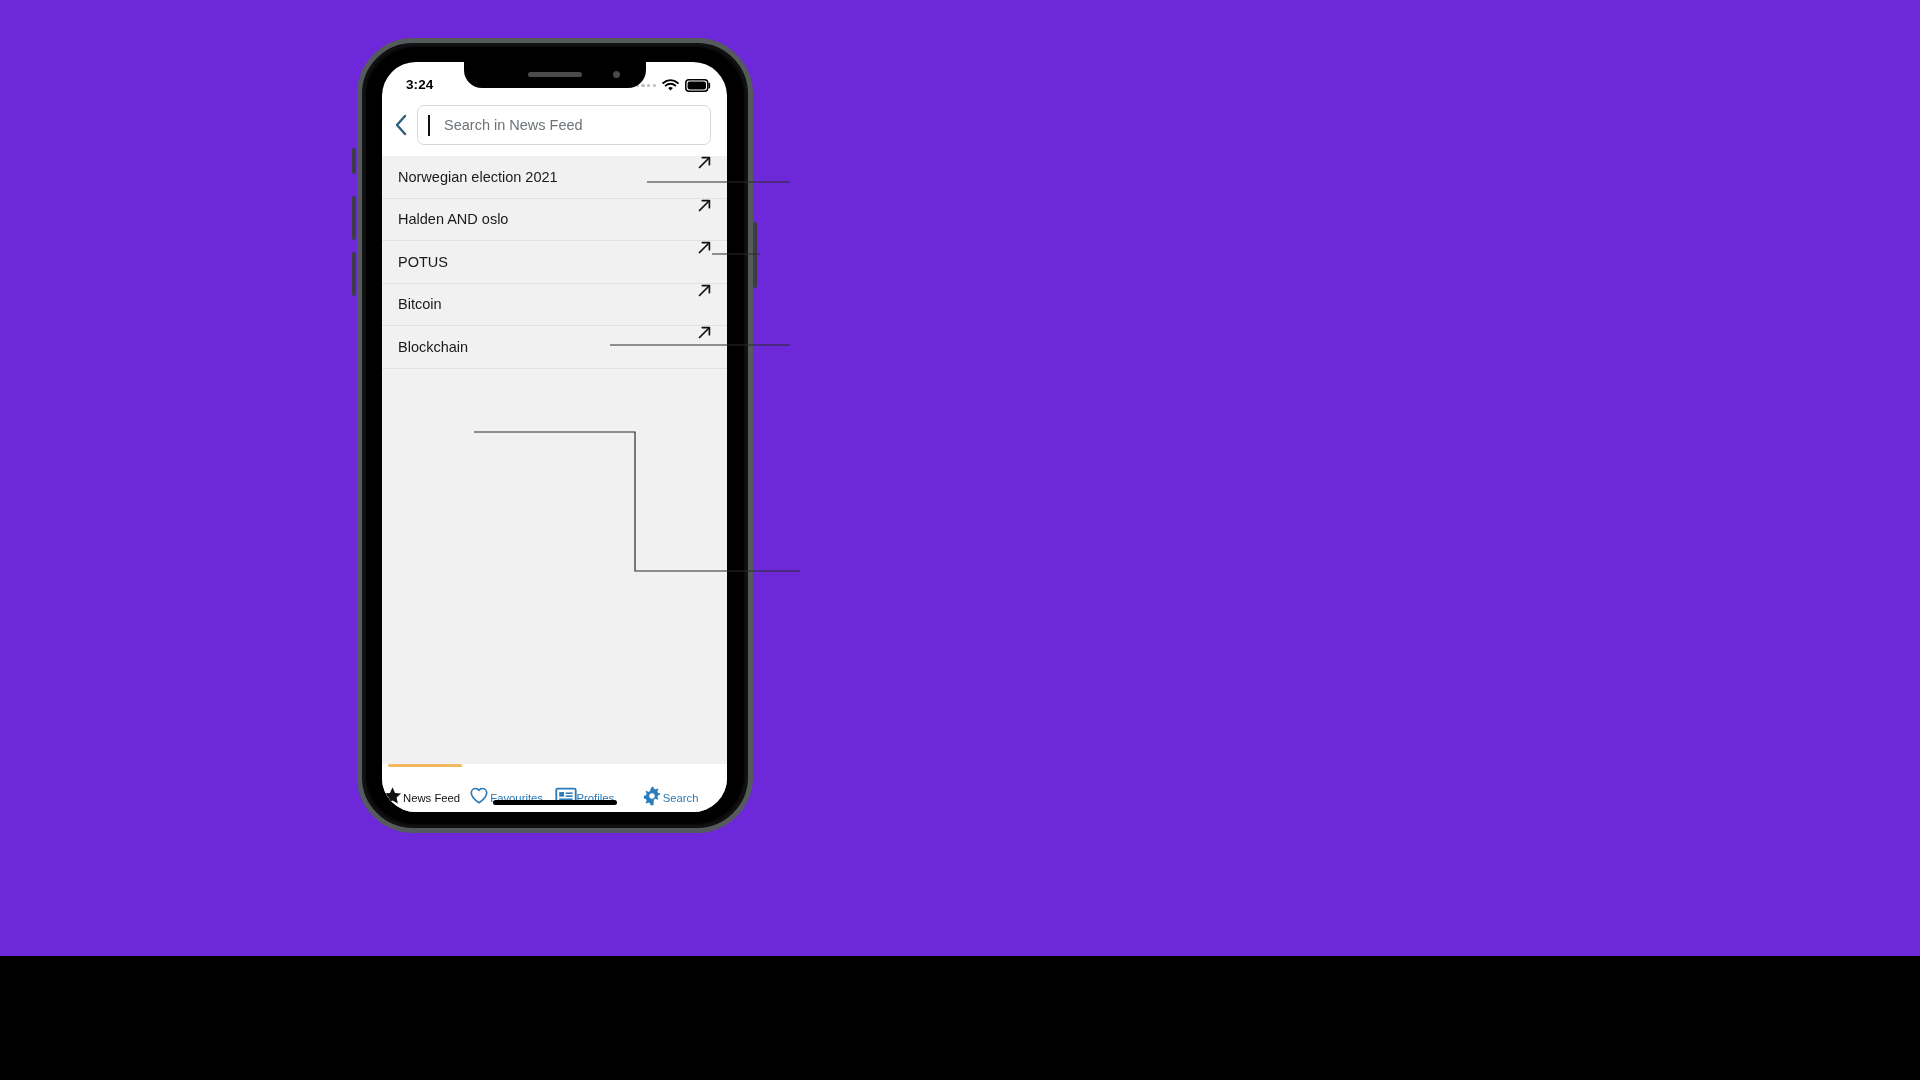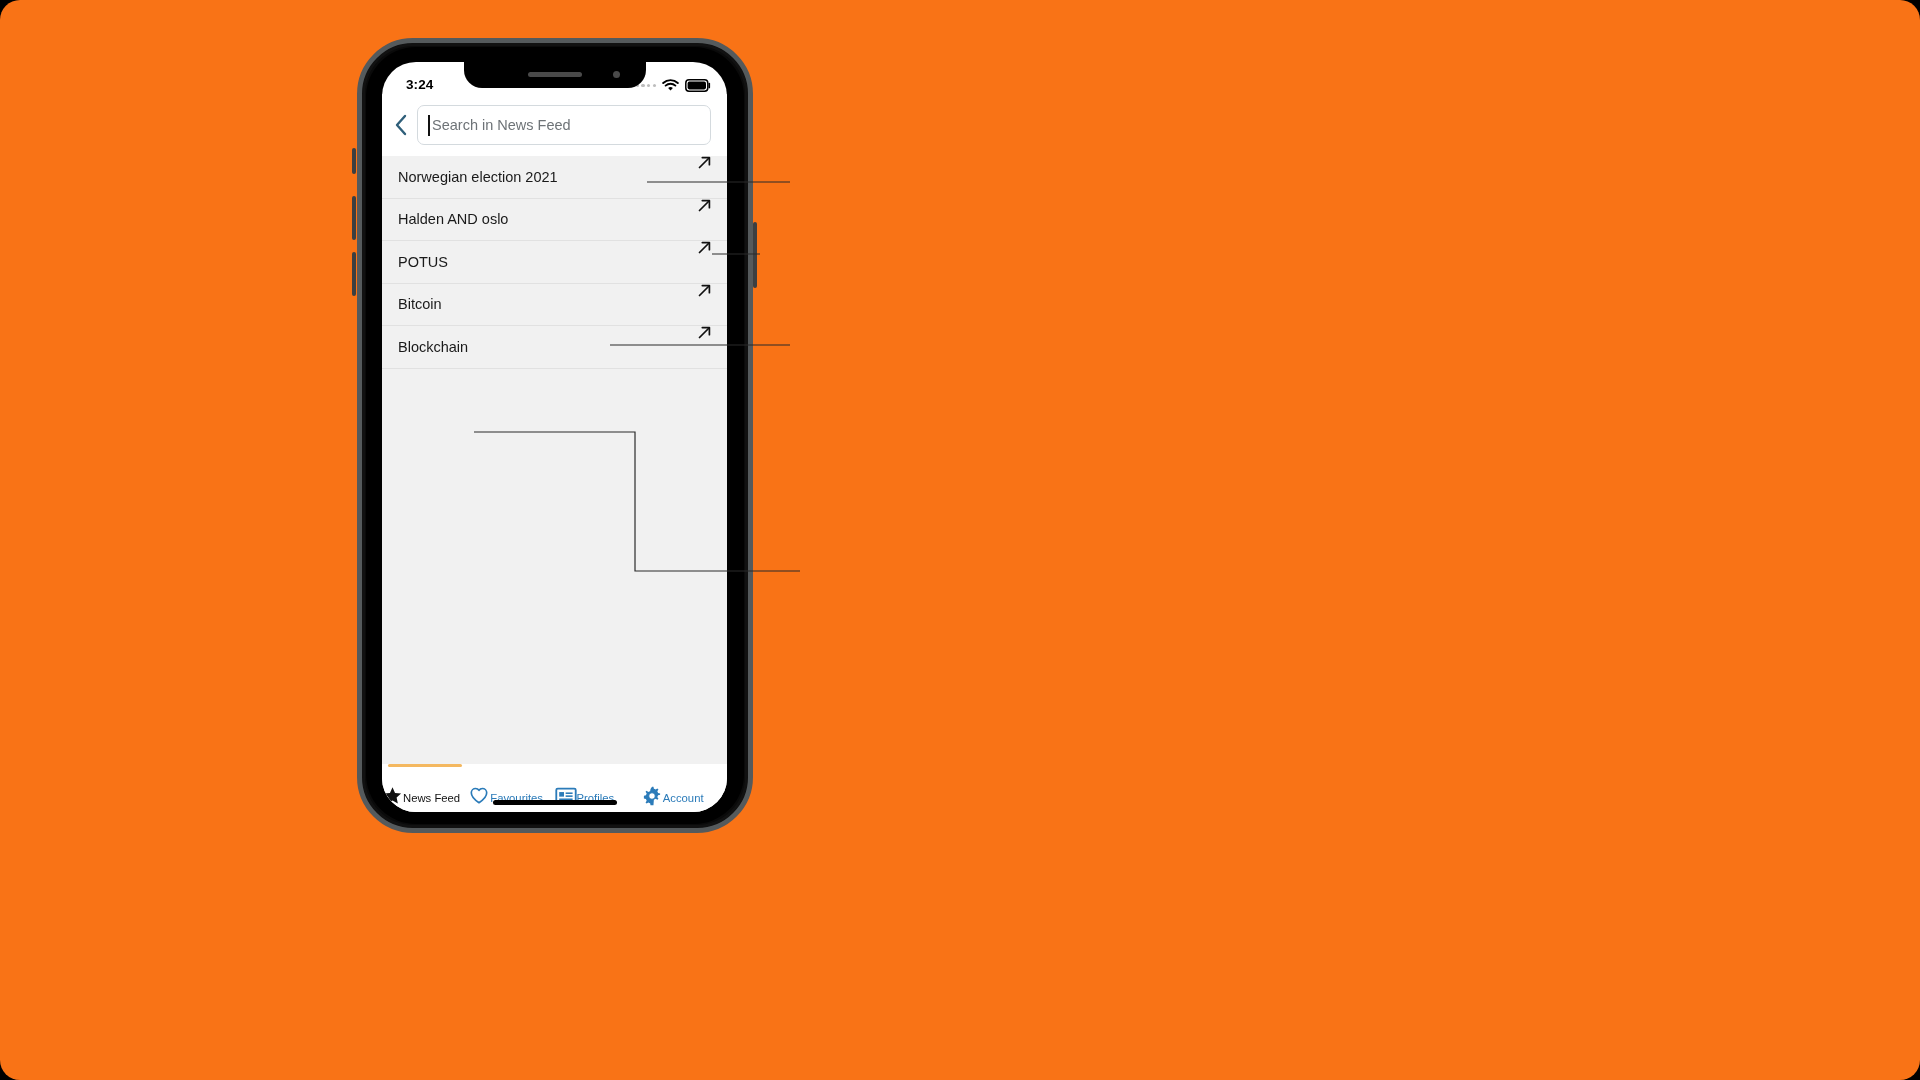--- a/index.html
+++ b/index.html
@@ -2,21 +2,21 @@
 <html><head>
 <meta charset="utf-8">
 <style>
   * { box-sizing: border-box; margin: 0; padding: 0; }
   html, body {
     width: 1920px; height: 1080px;
     background: #000000;
     font-family: "Liberation Sans", sans-serif;
     overflow: hidden;
   }
-  #stage { position: relative; width: 1920px; height: 1080px; background: #f97316; border-radius: 20px; }
+  #stage { position: relative; width: 1920px; height: 956px; background: #6d28d9; }
 
   
   .phone-frame {
     position: absolute;
     left: 357px; top: 38px;
     width: 396px; height: 795px;
     background: #0a0a0a;
     border: 5px solid #555a5c;
     border-radius: 56px;
     box-shadow: inset 0 0 0 3px #111;
@@ -138,21 +138,21 @@
   }
   .caret {
     position: absolute;
     left: 10px; top: 9px;
     width: 1.5px; height: 21px;
     background: #111;
   }
   .search-ph {
     font-size: 14.5px;
     color: #6e7377;
-    padding-left: 4px;
+    padding-left: 16px;
     white-space: nowrap;
     user-select: none;
   }
 
   
   .list-area {
     position: relative;
     background: #f1f1f1;
     height: 608px;
     overflow: hidden;
@@ -385,21 +385,21 @@
       </div>
 
       <div class="tab">
         <span class="tab-icon">
           <svg width="22" height="22" viewBox="0 0 24 24">
             <path fill="#2b7bb9" d="M12 1.9 l1.6 0 0.45 2.3 a8.2 8.2 0 0 1 1.9 0.8 l1.95-1.3 1.15 1.15 -1.3 1.95 a8.2 8.2 0 0 1 0.8 1.9 l2.3 0.45 0 1.6 -2.3 0.45 a8.2 8.2 0 0 1 -0.8 1.9 l1.3 1.95 -1.15 1.15 -1.95-1.3 a8.2 8.2 0 0 1 -1.9 0.8 L13.6 22.1 l-1.6 0 -1.6 0 -0.45-2.3 a8.2 8.2 0 0 1 -1.9-0.8 l-1.95 1.3 -1.15-1.15 1.3-1.95 a8.2 8.2 0 0 1 -0.8-1.9 L3.15 14.85 l0-1.6 0-1.6 2.3-0.45 a8.2 8.2 0 0 1 0.8-1.9 L4.95 7.35 6.1 6.2 8.05 7.5 a8.2 8.2 0 0 1 1.9-0.8 L10.4 4.4 Z"></path>
             <circle cx="12" cy="12" r="3.5" fill="#ffffff"></circle>
             <circle cx="12" cy="12" r="3.5" fill="none" stroke="#2b7bb9" stroke-width="1.1"></circle>
           </svg>
         </span>
-        <span class="tab-label">Account</span>
+        <span class="tab-label">Search</span>
       </div>
 
     </div>
 
     <div class="home-bar"></div>
   </div>
 
   <svg class="annot">
     <g stroke="#2b2b2b" stroke-width="1.2" fill="none">
       <path d="M647 182 L790 182"></path>

